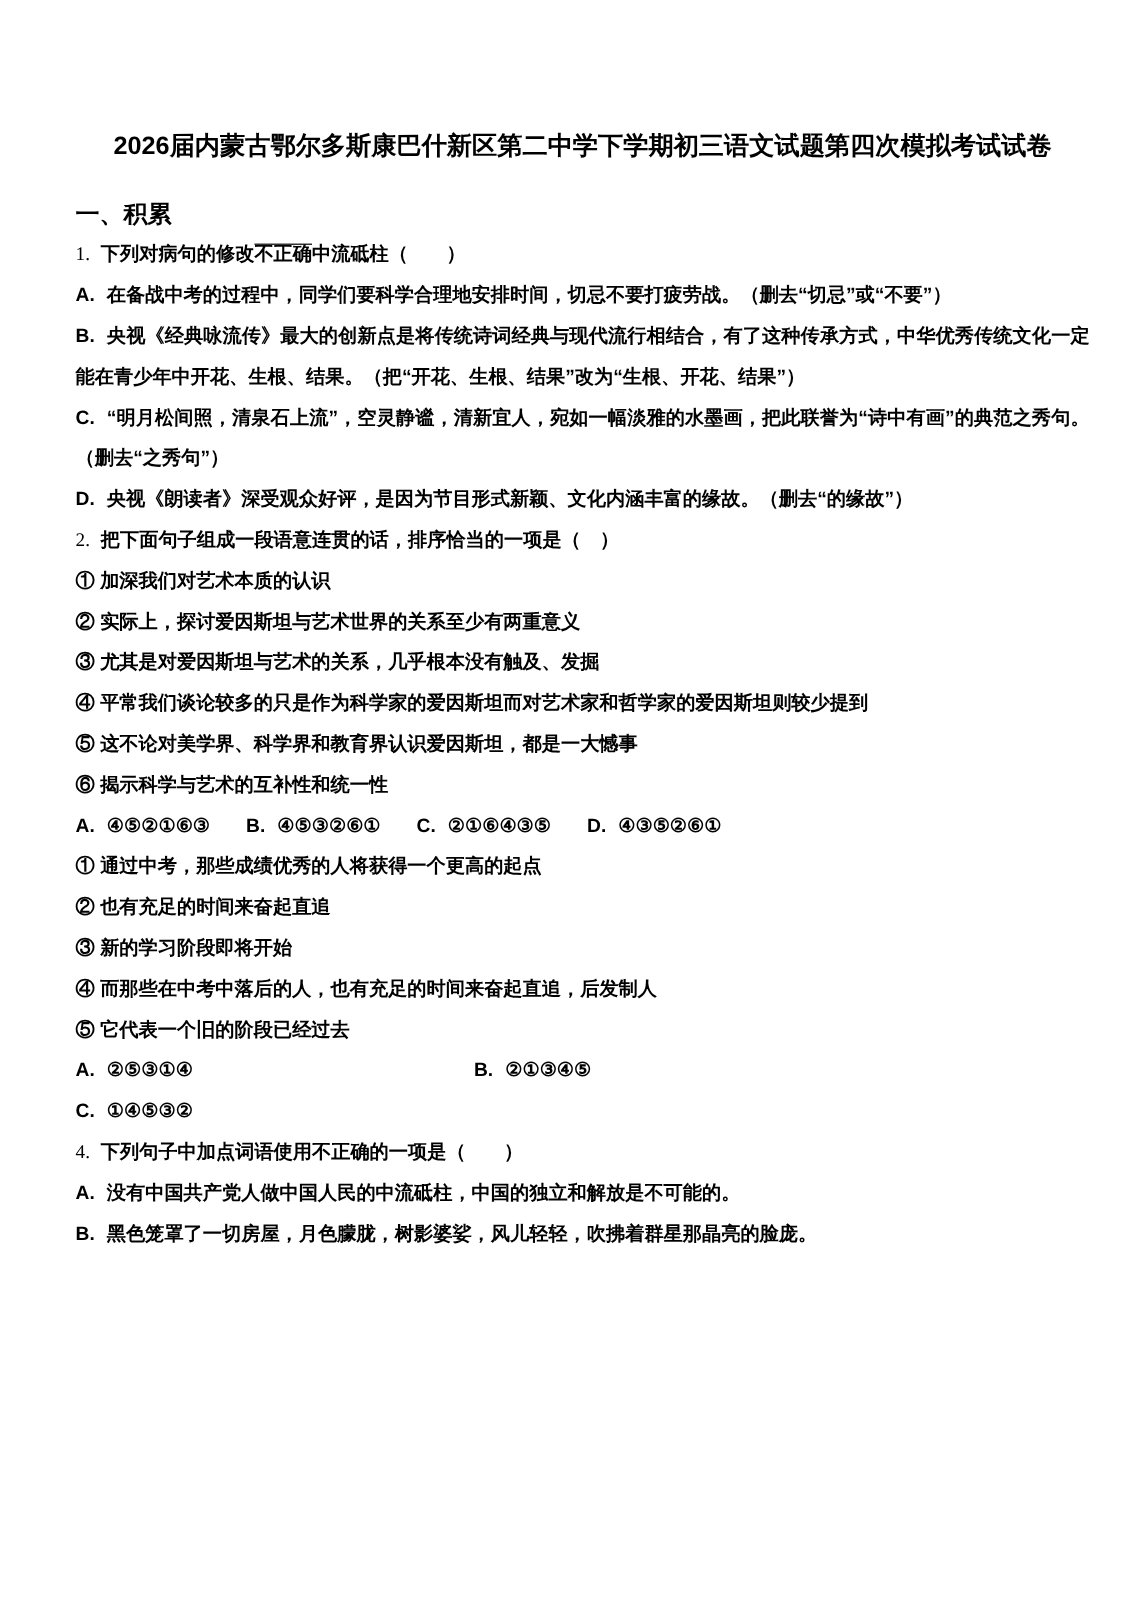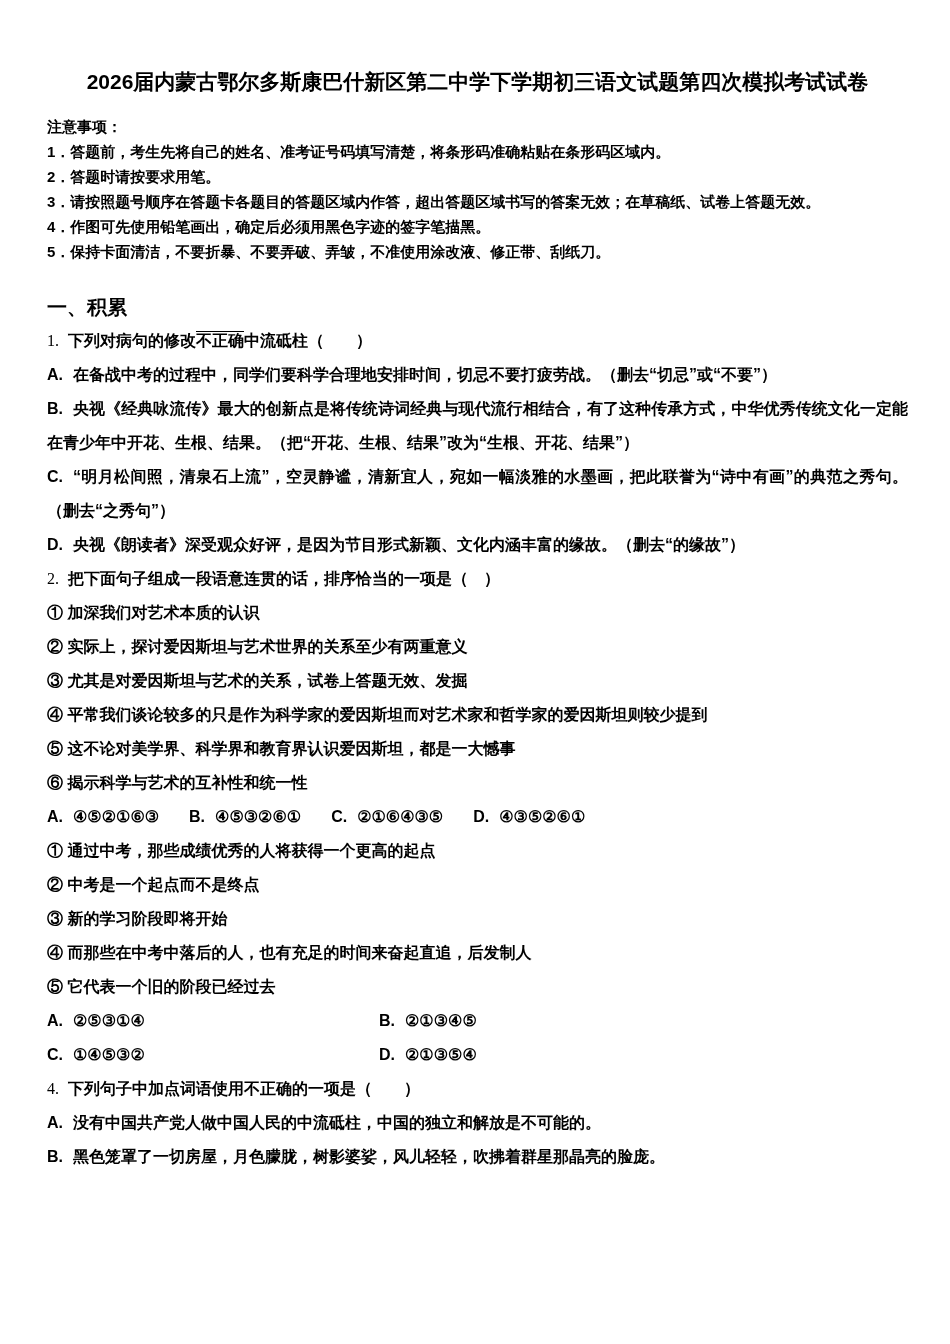--- a/index.html
+++ b/index.html
@@ -8,21 +8,22 @@
     background: #ffffff;
     color: #000000;
   }
   body {
     width: 950px;
     height: 1344px;
     overflow: hidden;
     font-family: "Liberation Sans", sans-serif;
   }
   .page {
-    padding: 68px 42px 0 47px;
+    padding: 108px 42px 0 47px;
+    margin-left: 16px;
   }
   .doc-title {
     font-size: 21px;
     font-weight: bold;
     text-align: center;
     margin: 0 0 18px 0;
     line-height: 28px;
   }
   .notice {
     font-size: 15px;
@@ -75,58 +76,49 @@
     line-height: 34px;
   }
 </style>
 </head>
 <body>
 
 <div class="page">
 
   <h1 class="doc-title">2026届内蒙古鄂尔多斯康巴什新区第二中学下学期初三语文试题第四次模拟考试试卷</h1>
 
-  <div class="notice">
-    <p>注意事项：</p>
-    <p>1．答题前，考生先将自己的姓名、准考证号码填写清楚，将条形码准确粘贴在条形码区域内。</p>
-    <p>2．答题时请按要求用笔。</p>
-    <p>3．请按照题号顺序在答题卡各题目的答题区域内作答，超出答题区域书写的答案无效；在草稿纸、试卷上答题无效。</p>
-    <p>4．作图可先使用铅笔画出，确定后必须用黑色字迹的签字笔描黑。</p>
-    <p>5．保持卡面清洁，不要折暴、不要弄破、弄皱，不准使用涂改液、修正带、刮纸刀。</p>
-  </div>
 
   <div class="main">
 
     <p class="section-heading">一、积累</p>
 
     <p><span class="qnum">1.</span><span>下列对病句的修改</span><span class="emph-over">不正确</span><span>中流砥柱（　　）</span></p>
     <p><span class="olabel">A.</span><span>在备战中考的过程中，同学们要科学合理地安排时间，切忌不要打疲劳战。（删去“切忌”或“不要”）</span></p>
     <p><span class="olabel">B.</span><span>央视《经典咏流传》最大的创新点是将传统诗词经典与现代流行相结合，有了这种传承方式，中华优秀传统文化一定能在青少年中开花、生根、结果。（把“开花、生根、结果”改为“生根、开花、结果”）</span></p>
     <p><span class="olabel">C.</span><span>“明月松间照，清泉石上流”，空灵静谧，清新宜人，宛如一幅淡雅的水墨画，把此联誉为“诗中有画”的典范之秀句。（删去“之秀句”）</span></p>
     <p><span class="olabel">D.</span><span>央视《朗读者》深受观众好评，是因为节目形式新颖、文化内涵丰富的缘故。（删去“的缘故”）</span></p>
 
     <p><span class="qnum">2.</span><span>把下面句子组成一段语意连贯的话，排序恰当的一项是（　）</span></p>
     <p>① 加深我们对艺术本质的认识</p>
     <p>② 实际上，探讨爱因斯坦与艺术世界的关系至少有两重意义</p>
-    <p>③ 尤其是对爱因斯坦与艺术的关系，试卷上答题无效、发掘</p>
+    <p>③ 尤其是对爱因斯坦与艺术的关系，几乎根本没有触及、发掘</p>
     <p>④ 平常我们谈论较多的只是作为科学家的爱因斯坦而对艺术家和哲学家的爱因斯坦则较少提到</p>
     <p>⑤ 这不论对美学界、科学界和教育界认识爱因斯坦，都是一大憾事</p>
     <p>⑥ 揭示科学与艺术的互补性和统一性</p>
     <p class="opts-inline"><span class="group"><span class="olabel">A.</span><span>④⑤②①⑥③</span></span><span class="group"><span class="olabel">B.</span><span>④⑤③②⑥①</span></span><span class="group"><span class="olabel">C.</span><span>②①⑥④③⑤</span></span><span class="group"><span class="olabel">D.</span><span>④③⑤②⑥①</span></span></p>
 
     <p>① 通过中考，那些成绩优秀的人将获得一个更高的起点</p>
-    <p>② 中考是一个起点而不是终点</p>
+    <p>② 也有充足的时间来奋起直追</p>
     <p>③ 新的学习阶段即将开始</p>
     <p>④ 而那些在中考中落后的人，也有充足的时间来奋起直追，后发制人</p>
     <p>⑤ 它代表一个旧的阶段已经过去</p>
     <div class="opts-grid">
       <p><span class="olabel">A.</span><span>②⑤③①④</span></p>
       <p><span class="olabel">B.</span><span>②①③④⑤</span></p>
       <p><span class="olabel">C.</span><span>①④⑤③②</span></p>
-      <p><span class="olabel">D.</span><span>②①③⑤④</span></p>
     </div>
 
     <p><span class="qnum">4.</span><span>下列句子中加点词语使用不正确的一项是（　　）</span></p>
     <p><span class="olabel">A.</span><span>没有中国共产党人做中国人民的</span><span class="term">中流砥柱</span><span>，中国的独立和解放是不可能的。</span></p>
     <p><span class="olabel">B.</span><span>黑色笼罩了一切房屋，月色朦胧，树影</span><span class="term">婆娑</span><span>，风儿轻轻，吹拂着群星那晶亮的脸庞。</span></p>
 
   </div>
 </div>
 
 </body></html>

